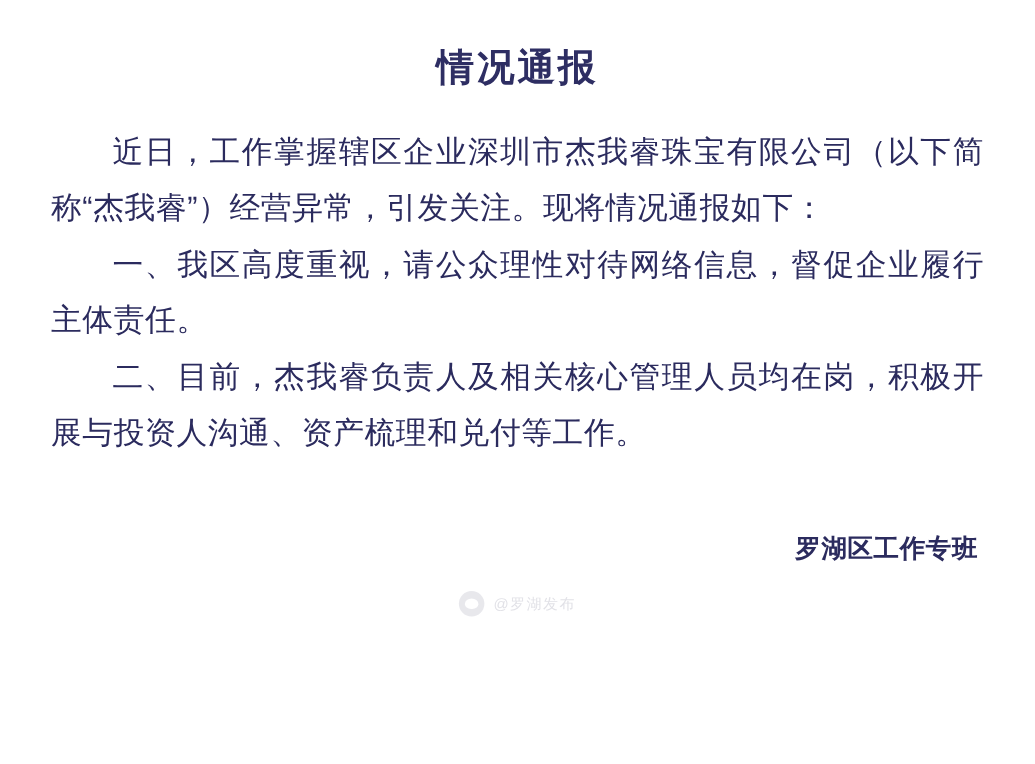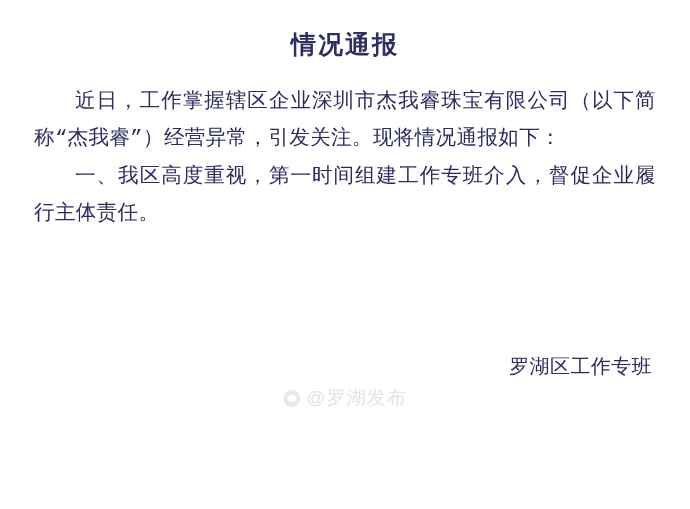--- a/index.html
+++ b/index.html
@@ -33,32 +33,33 @@
   }
   .para {
     font-size: 20.5px;
     line-height: 37px;
     text-align: justify;
     text-justify: inter-ideograph;
     color: #2b2b5e;
     margin: 0 0 1px 0;
     text-indent: 2em;
     letter-spacing: 0.4px;
-    font-family: Liberation Mono, monospace;
+    font-family: Liberation Sans, sans-serif;
   }
   .signature {
     position: absolute;
     right: 38px;
     bottom: 36px;
     text-align: right;
-    font-size: 20px;
+    font-size: 17px;
     line-height: 34px;
     color: #2b2b5e;
     font-family: "Liberation Sans", "DejaVu Sans", sans-serif;
     letter-spacing: 0.4px;
+    font-weight: bold;
   }
   .watermark {
     position: absolute;
     left: 50%;
     transform: translateX(-50%);
     bottom: 8px;
     display: flex;
     align-items: center;
     gap: 6px;
     opacity: 0.42;
@@ -75,35 +76,36 @@
     content: "";
     position: absolute;
     left: 4px;
     top: 5px;
     width: 9px;
     height: 7px;
     border-radius: 50% 50% 45% 45%;
     background: #ffffff;
   }
   .watermark .wm-text {
-    font-size: 19px;
+    font-size: 10px;
     color: #b9b9c6;
     font-family: "Liberation Sans", "DejaVu Sans", sans-serif;
     letter-spacing: 1px;
   }
 </style>
 </head>
 <body>
 
 <div class="page">
 
   <div class="doc-title">情况通报</div>
 
   <p class="para">近日，工作掌握辖区企业深圳市杰我睿珠宝有限公司（以下简称“杰我睿”）经营异常，引发关注。现将情况通报如下：</p>
-  <p class="para">一、我区高度重视，第一时间组建工作专班介入，督促企业履行主体责任。</p>
+  <p class="para">一、我区高度重视，请公众理性对待网络信息，督促企业履行主体责任。</p>
+  <p class="para">二、目前，杰我睿负责人及相关核心管理人员均在岗，积极开展与投资人沟通、资产梳理和兑付等工作。</p>
 
   <div class="signature">
     <div>罗湖区工作专班</div>
   </div>
 
   <div class="watermark">
     <span class="wb-logo"></span>
     <span class="wm-text">@罗湖发布</span>
   </div>
 

